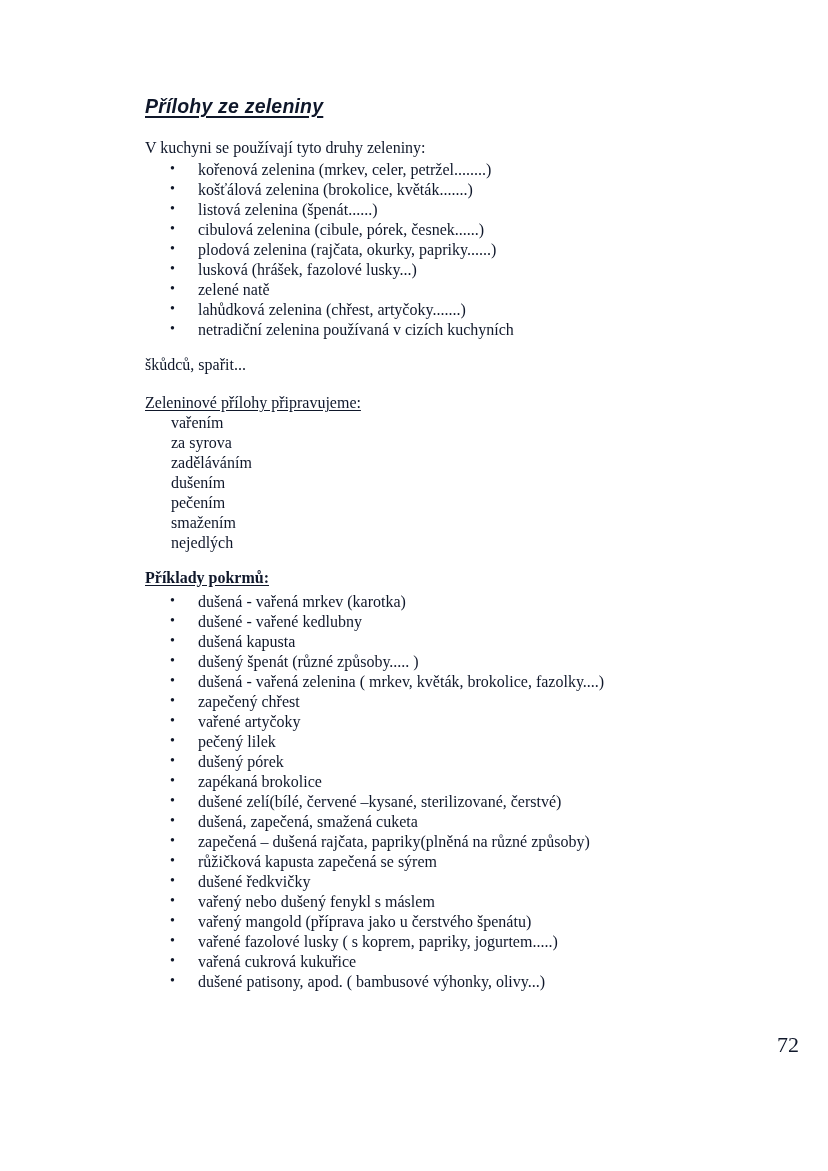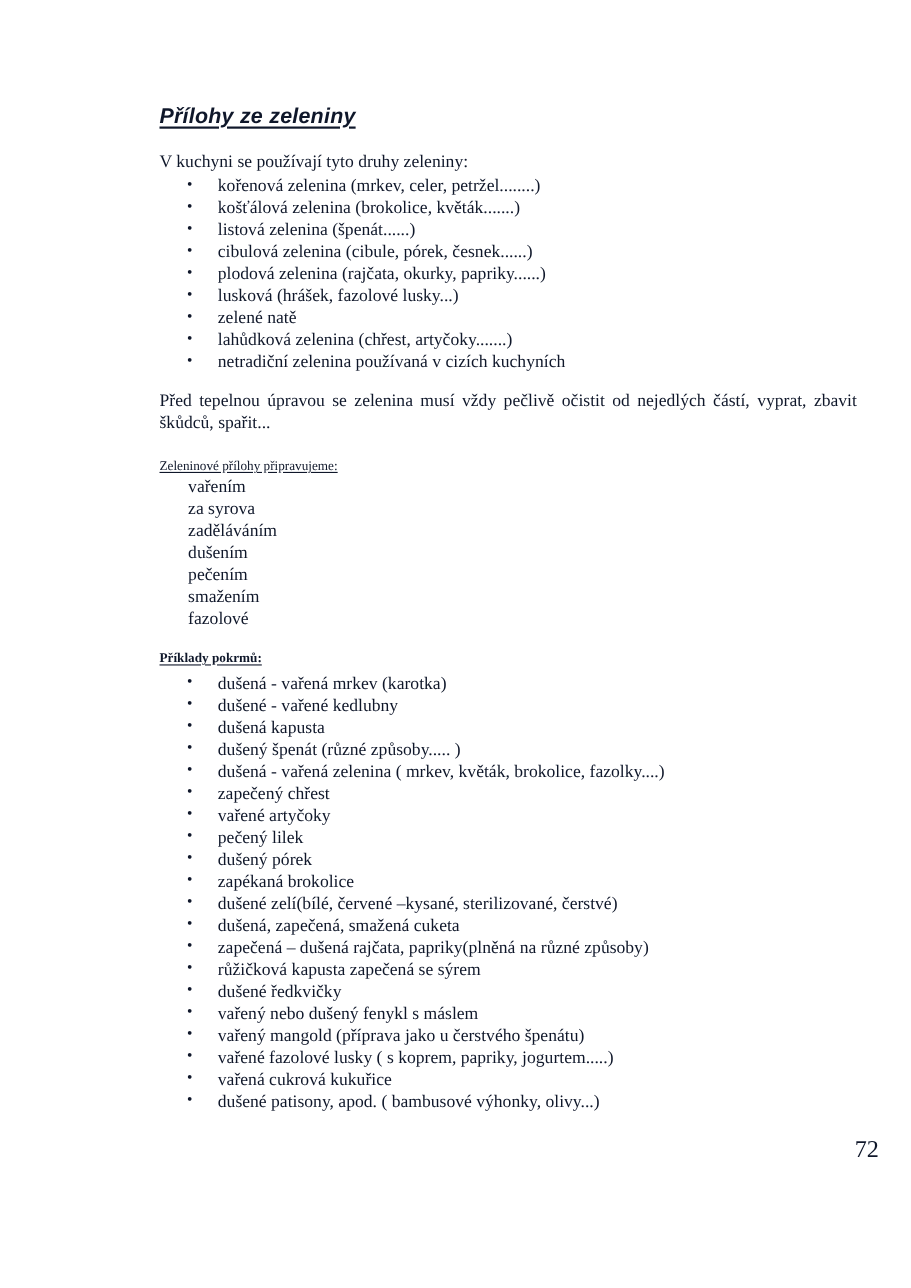--- a/index.html
+++ b/index.html
@@ -33,21 +33,21 @@
     text-underline-offset: 3px;
     letter-spacing: 0.2px;
     margin: 0 0 9px 0;
   }
   .para { margin: 0; }
   .line { display: block; }
   .jl { text-align: justify; text-align-last: justify; }
   .section-heading {
     margin: 0;
     font-weight: normal;
-    font-size: 12px;
+    font-size: 16px;
     line-height: 20px;
     text-decoration: underline;
     text-underline-offset: 2px;
   }
   .mt-blank   { margin-top: 20px; }
   .mt-clean   { margin-top: 15px; }
   .mt-prep    { margin-top: 18px; }
   .mt-ex      { margin-top: 15px; font-weight: bold; }
   ul.bullets {
     list-style: none;
@@ -94,34 +94,33 @@
       <li><span class="bullet">•</span><span>listová zelenina (špenát......)</span></li>
       <li><span class="bullet">•</span><span>cibulová zelenina (cibule, pórek, česnek......)</span></li>
       <li><span class="bullet">•</span><span>plodová zelenina (rajčata, okurky, papriky......)</span></li>
       <li><span class="bullet">•</span><span>lusková (hrášek, fazolové lusky...)</span></li>
       <li><span class="bullet">•</span><span>zelené natě</span></li>
       <li><span class="bullet">•</span><span>lahůdková zelenina (chřest, artyčoky.......)</span></li>
       <li><span class="bullet">•</span><span>netradiční zelenina používaná v cizích kuchyních</span></li>
     </ul>
 
     <p class="para mt-clean">
-      <span class="line jl">Před tepelnou úpravou se zelenina musí vždy pečlivě očistit od nejedlých částí, vyprat, zbavit</span>
       <span class="line">škůdců, spařit...</span>
     </p>
 
     <h2 class="section-heading mt-prep">Zeleninové přílohy připravujeme:</h2>
 
     <ul class="plain-list">
       <li>vařením</li>
       <li>za syrova</li>
       <li>zaděláváním</li>
       <li>dušením</li>
       <li>pečením</li>
       <li>smažením</li>
-      <li>fazolové</li>
+      <li>nejedlých</li>
     </ul>
 
     <h2 class="section-heading mt-ex">Příklady pokrmů:</h2>
 
     <ul class="bullets ex">
       <li><span class="bullet">•</span><span>dušená - vařená mrkev (karotka)</span></li>
       <li><span class="bullet">•</span><span>dušené - vařené kedlubny</span></li>
       <li><span class="bullet">•</span><span>dušená kapusta</span></li>
       <li><span class="bullet">•</span><span>dušený špenát (různé způsoby..... )</span></li>
       <li><span class="bullet">•</span><span>dušená - vařená zelenina ( mrkev, květák, brokolice, fazolky....)</span></li>

